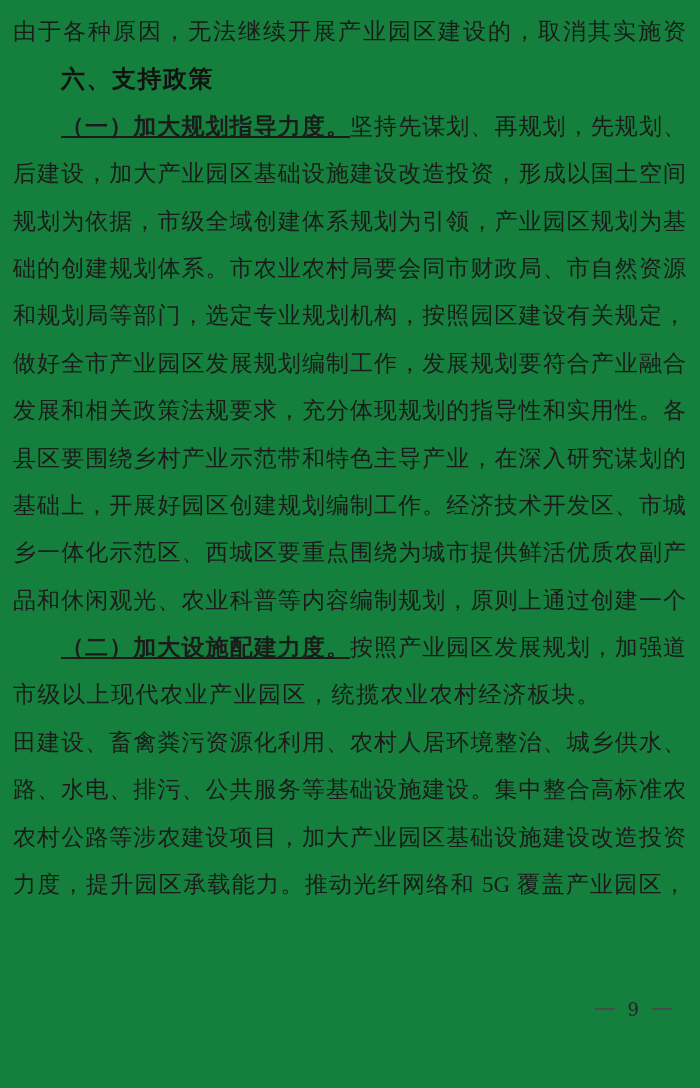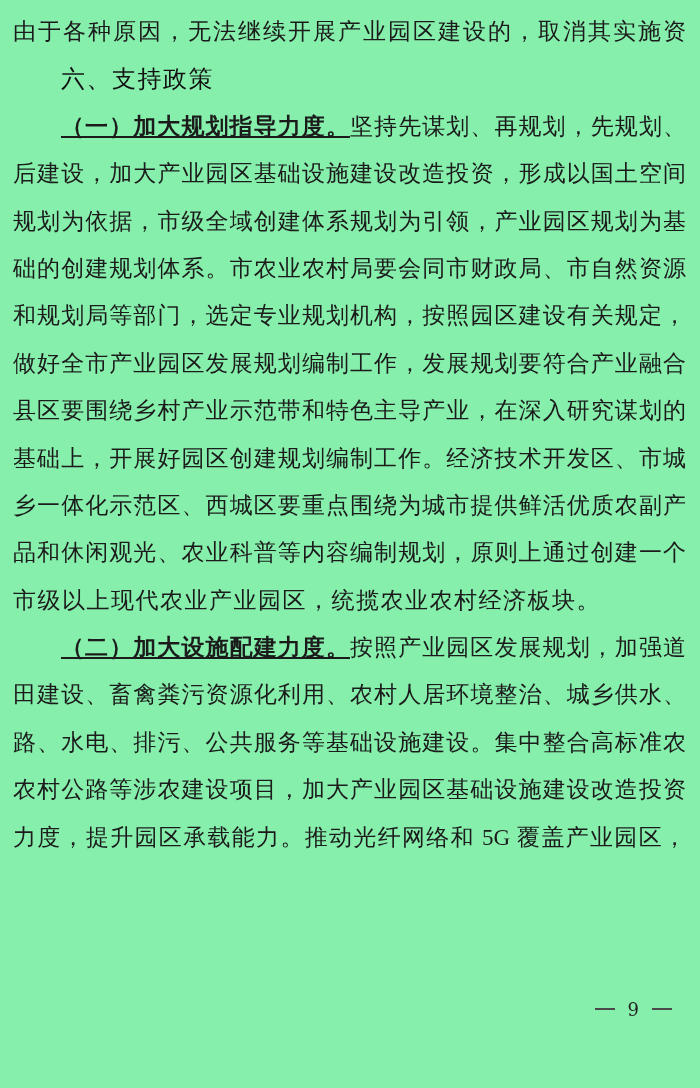--- a/index.html
+++ b/index.html
@@ -1,40 +1,40 @@
 <!DOCTYPE html>
 <html><head>
 <meta charset="utf-8">
 <style>
   html, body { margin: 0; padding: 0; }
   .page {
     position: relative;
     width: 700px;
     height: 1088px;
-    background: #86efac;
+    background: #15803d;
     box-sizing: border-box;
     padding: 8px 14px 0 13px;
     font-family: "Liberation Serif", "DejaVu Serif", serif;
     color: #1b1b1b;
     overflow: hidden;
   }
   .line {
     height: 47.4px;
     line-height: 47.4px;
     font-size: 23px;
     text-align: justify;
     text-justify: inter-character;
     overflow: hidden;
   }
   .line.full { text-align-last: justify; }
   .line.end  { text-align-last: left; letter-spacing: 1.5px; }
   .line.indent { text-indent: 48px; }
   .line.heading {
     font-family: "Liberation Sans", "DejaVu Sans", sans-serif;
-    font-weight: normal;
+    font-weight: bold;
     font-size: 24px;
     text-align: left;
     text-align-last: left;
     text-indent: 48px;
     letter-spacing: 1.5px;
     color: #111;
   }
   .kai { font-weight: 600; text-decoration: underline; }
   .footer {
     position: absolute;
@@ -67,27 +67,28 @@
   <div class="line full">由于各种原因，无法继续开展产业园区建设的，取消其实施资</div>
 
   <div class="line heading">六、支持政策</div>
 
   <div class="line full indent"><span class="kai">（一）加大规划指导力度。</span><span>坚持先谋划、再规划，先规划、</span></div>
   <div class="line full">后建设，加大产业园区基础设施建设改造投资，形成以国土空间</div>
   <div class="line full">规划为依据，市级全域创建体系规划为引领，产业园区规划为基</div>
   <div class="line full">础的创建规划体系。市农业农村局要会同市财政局、市自然资源</div>
   <div class="line full">和规划局等部门，选定专业规划机构，按照园区建设有关规定，</div>
   <div class="line full">做好全市产业园区发展规划编制工作，发展规划要符合产业融合</div>
+  <div class="line full">发展和相关政策法规要求，充分体现规划的指导性和实用性。各</div>
   <div class="line full">县区要围绕乡村产业示范带和特色主导产业，在深入研究谋划的</div>
   <div class="line full">基础上，开展好园区创建规划编制工作。经济技术开发区、市城</div>
   <div class="line full">乡一体化示范区、西城区要重点围绕为城市提供鲜活优质农副产</div>
   <div class="line full">品和休闲观光、农业科普等内容编制规划，原则上通过创建一个</div>
+  <div class="line full indent"><span class="kai">（二）加大设施配建力度。</span><span>按照产业园区发展规划，加强道</span></div>
+
   <div class="line end">市级以上现代农业产业园区，统揽农业农村经济板块。</div>
-
-  <div class="line full indent"><span class="kai">（二）加大设施配建力度。</span><span>按照产业园区发展规划，加强道</span></div>
   <div class="line full">田建设、畜禽粪污资源化利用、农村人居环境整治、城乡供水、</div>
   <div class="line full">路、水电、排污、公共服务等基础设施建设。集中整合高标准农</div>
   <div class="line full">农村公路等涉农建设项目，加大产业园区基础设施建设改造投资</div>
   <div class="line full">力度，提升园区承载能力。推动光纤网络和 5G 覆盖产业园区，</div>
 
   <div class="footer">
     <span class="dash"></span>
     <span class="num">9</span>
     <span class="dash"></span>
   </div>

